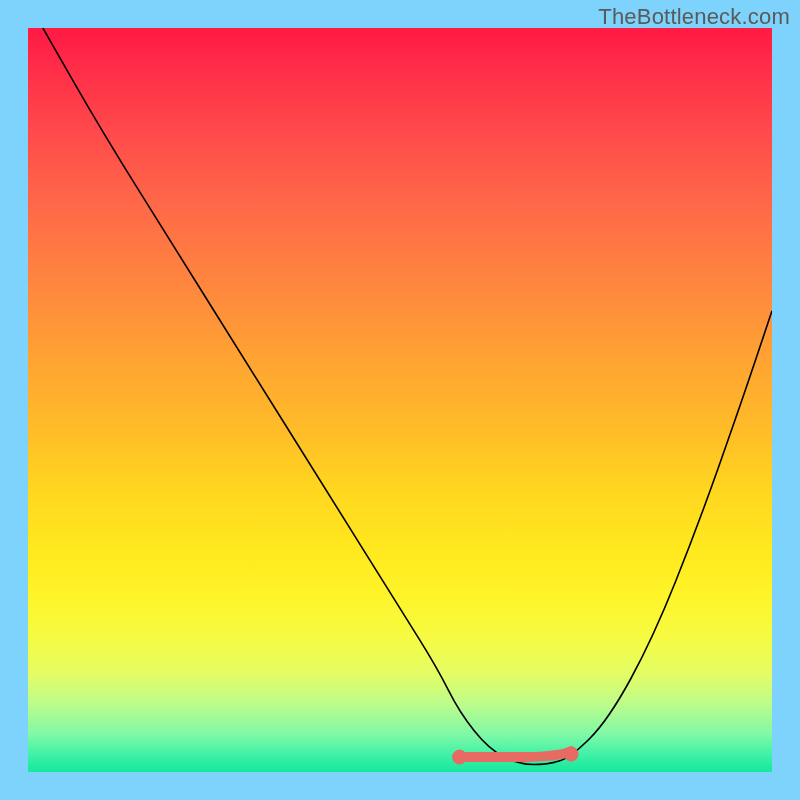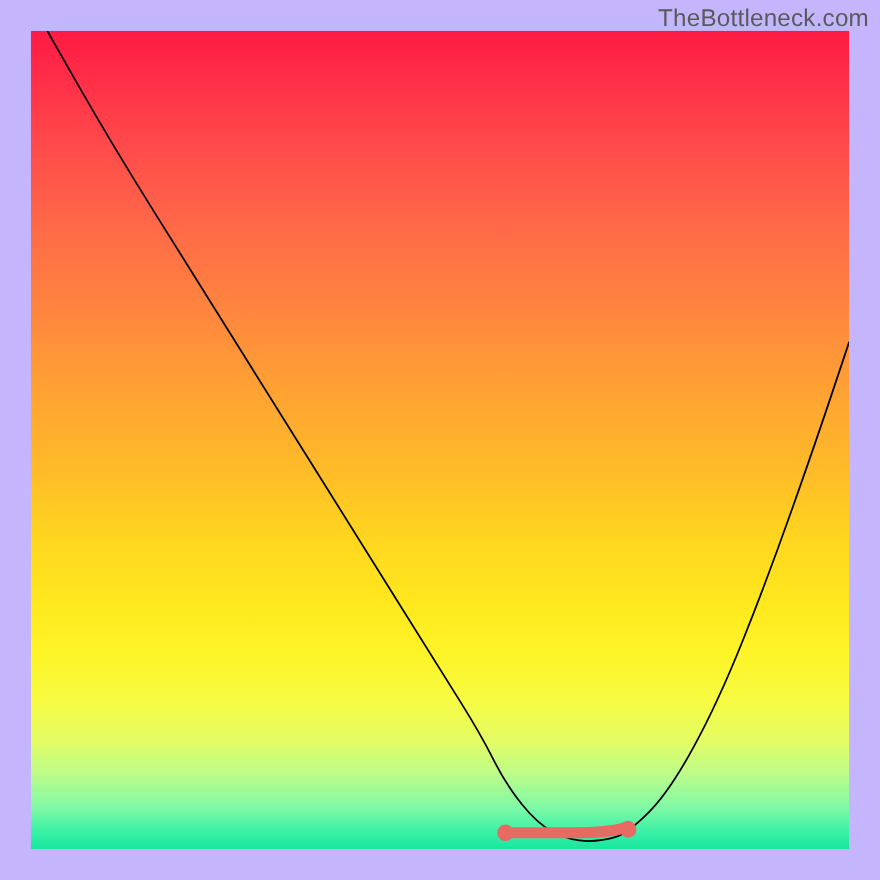--- a/index.html
+++ b/index.html
@@ -1,21 +1,21 @@
 <!DOCTYPE html>
 <html><head>
 <meta charset="utf-8">
 <style>
   * { margin: 0; padding: 0; box-sizing: border-box; }
   html, body { width: 800px; height: 800px; overflow: hidden; background: #000; }
   .container {
     position: relative;
     width: 800px;
     height: 800px;
-    background: #c4b5fd;
+    background: #7dd3fc;
   }
   .watermark {
     position: absolute;
     top: 4px;
     right: 10px;
     color: #5a5a5a;
     font-family: Arial, Helvetica, sans-serif;
     font-size: 22px;
     font-weight: 500;
     letter-spacing: 0.2px;

